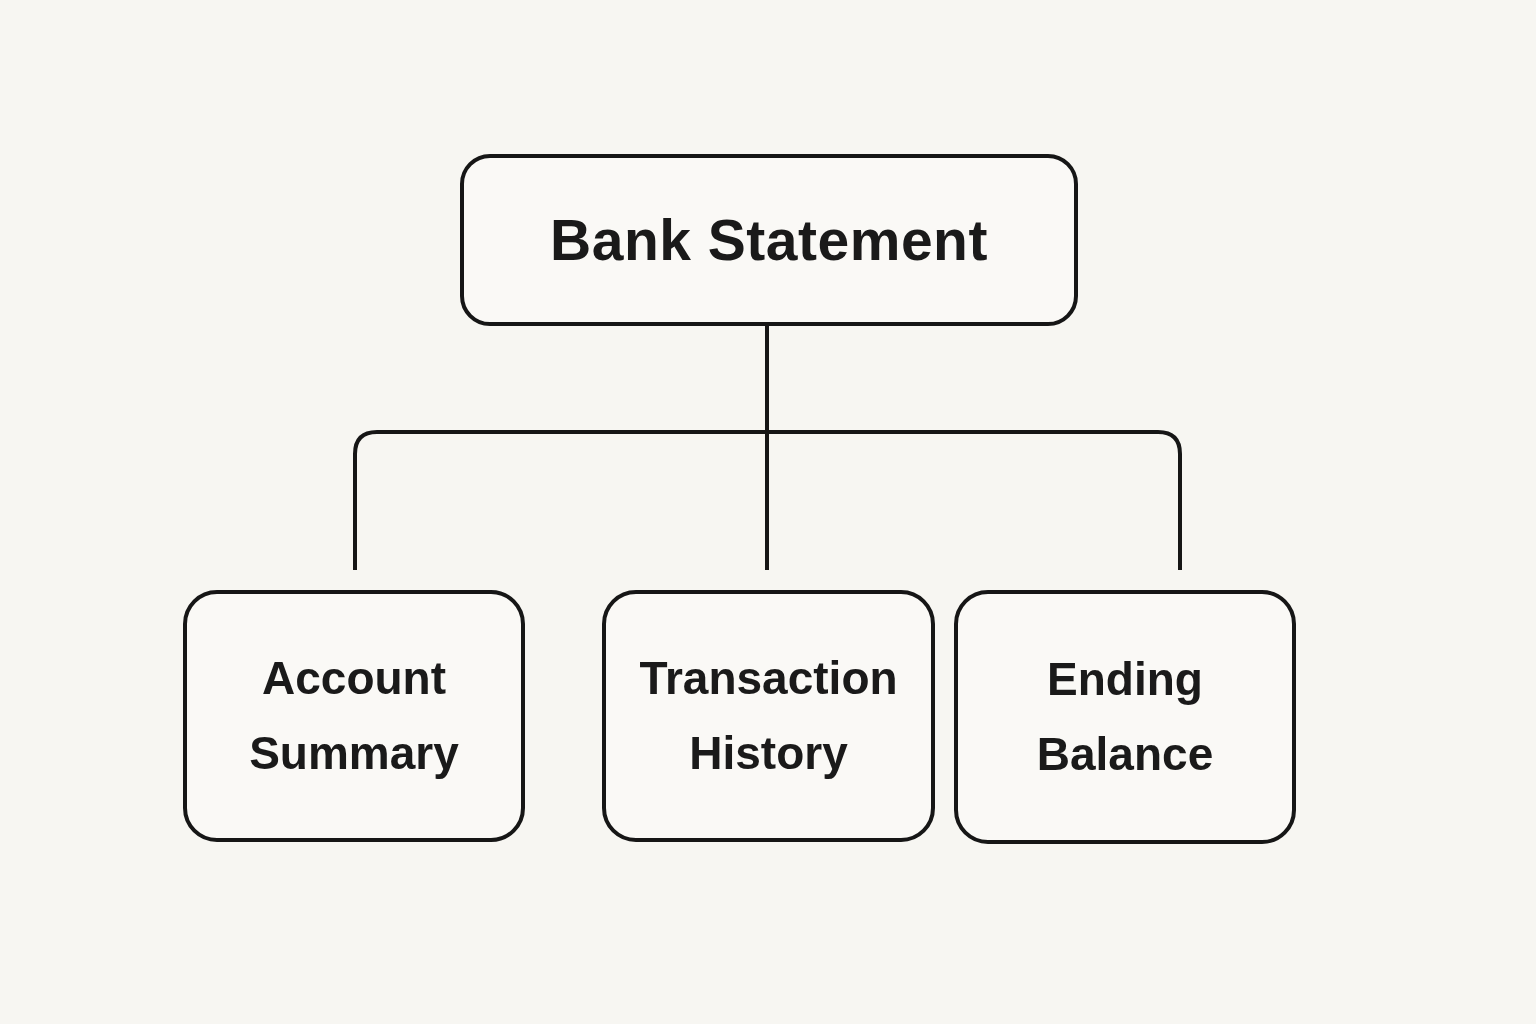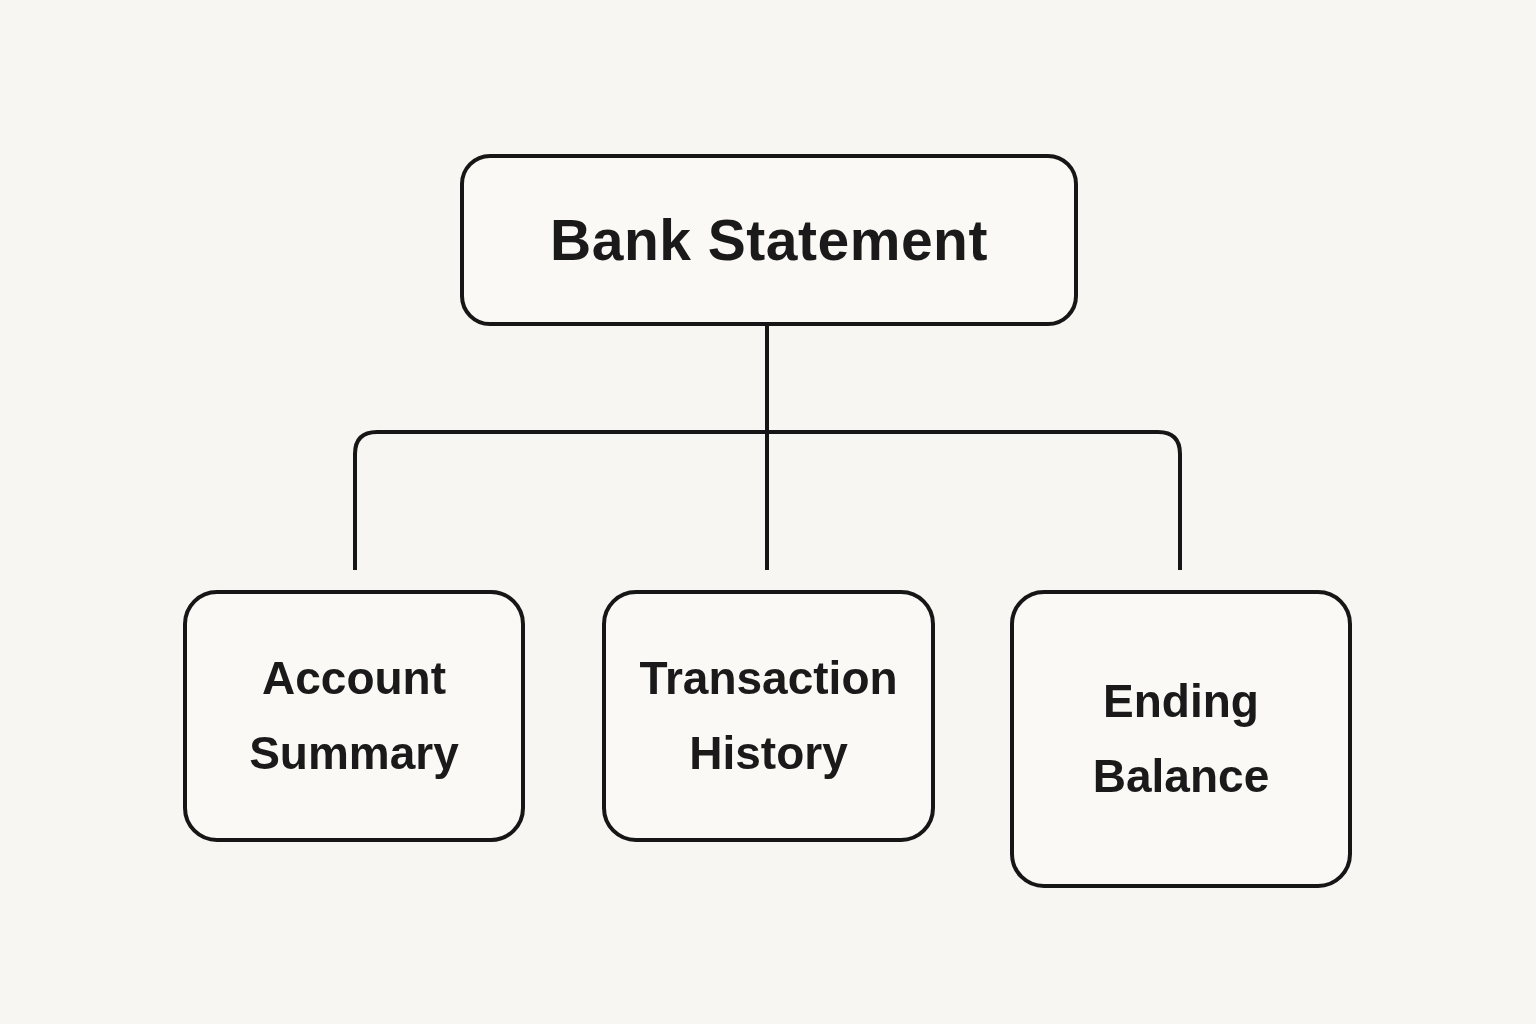--- a/index.html
+++ b/index.html
@@ -54,21 +54,21 @@
     top: 568px;
     height: 252px;
     border-radius: 34px;
     font-size: 46px;
     font-weight: 600;
     line-height: 1.62;
     padding: 0 20px;
   }
   .node-child-1 { left: 183px; width: 342px; }
   .node-child-2 { left: 602px; width: 333px; }
-  .node-child-3 { left: 1010px; width: 342px; height: 298px; }
+  .node-child-3 { left: 954px; width: 342px; height: 254px; }
   .node-label { display: block; }
 </style>
 </head>
 <body>
 
 <div class="canvas">
 
   <svg class="connectors" viewBox="0 0 1536 1024" xmlns="http://www.w3.org/2000/svg" aria-hidden="true">
 
     <path d="M 767 302 L 767 570"></path>

